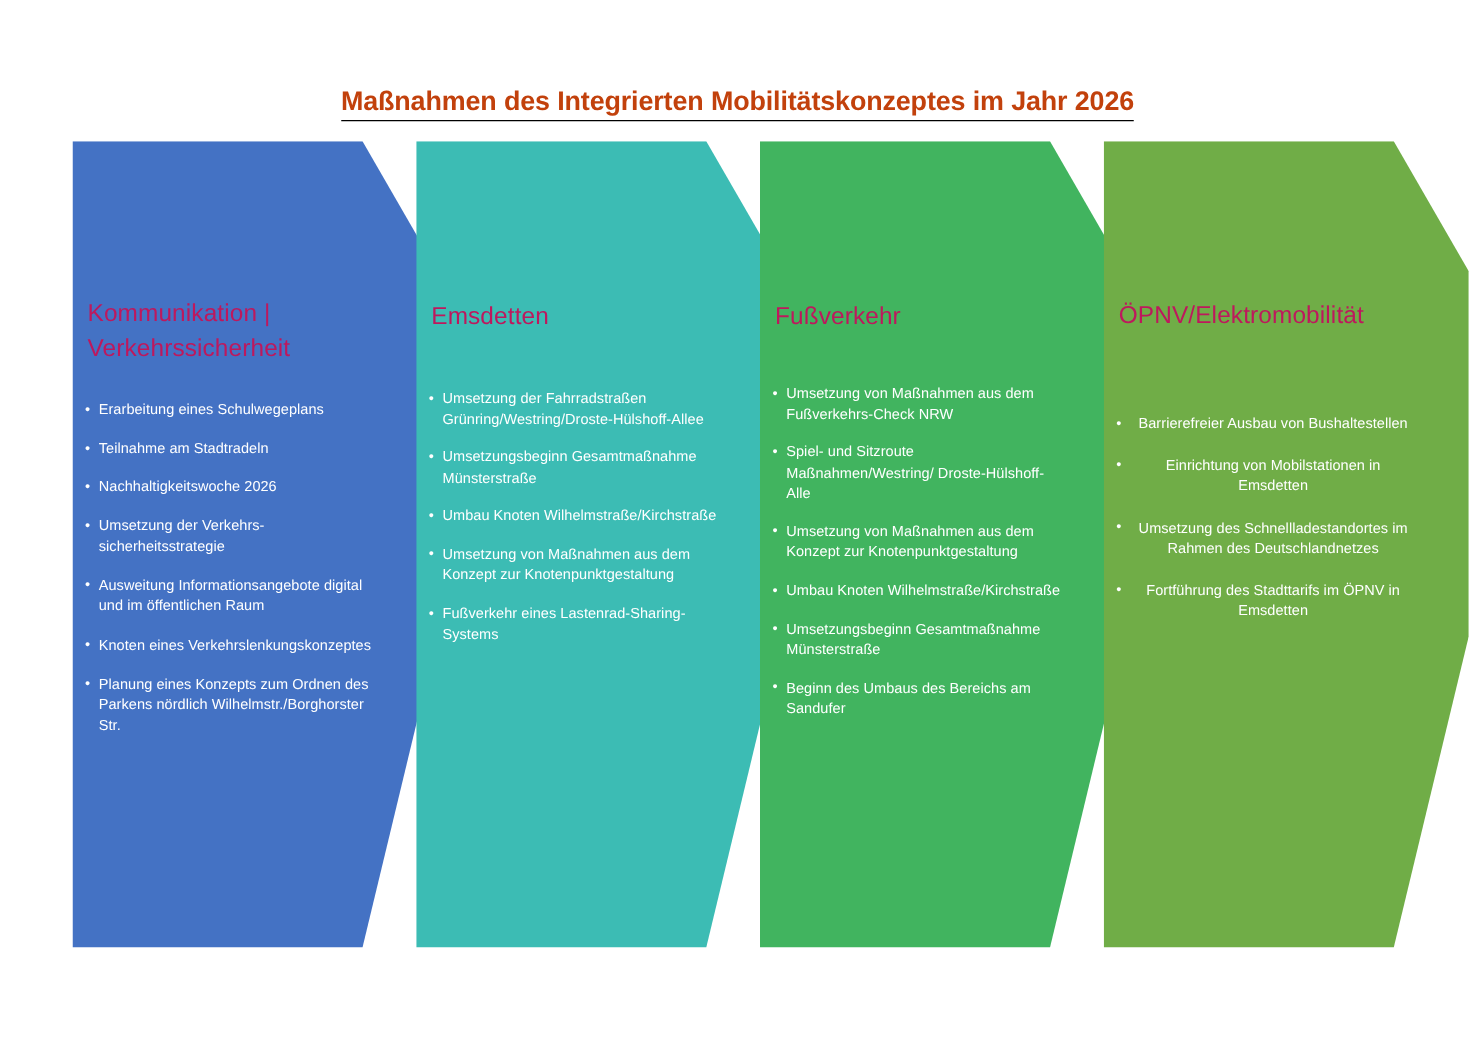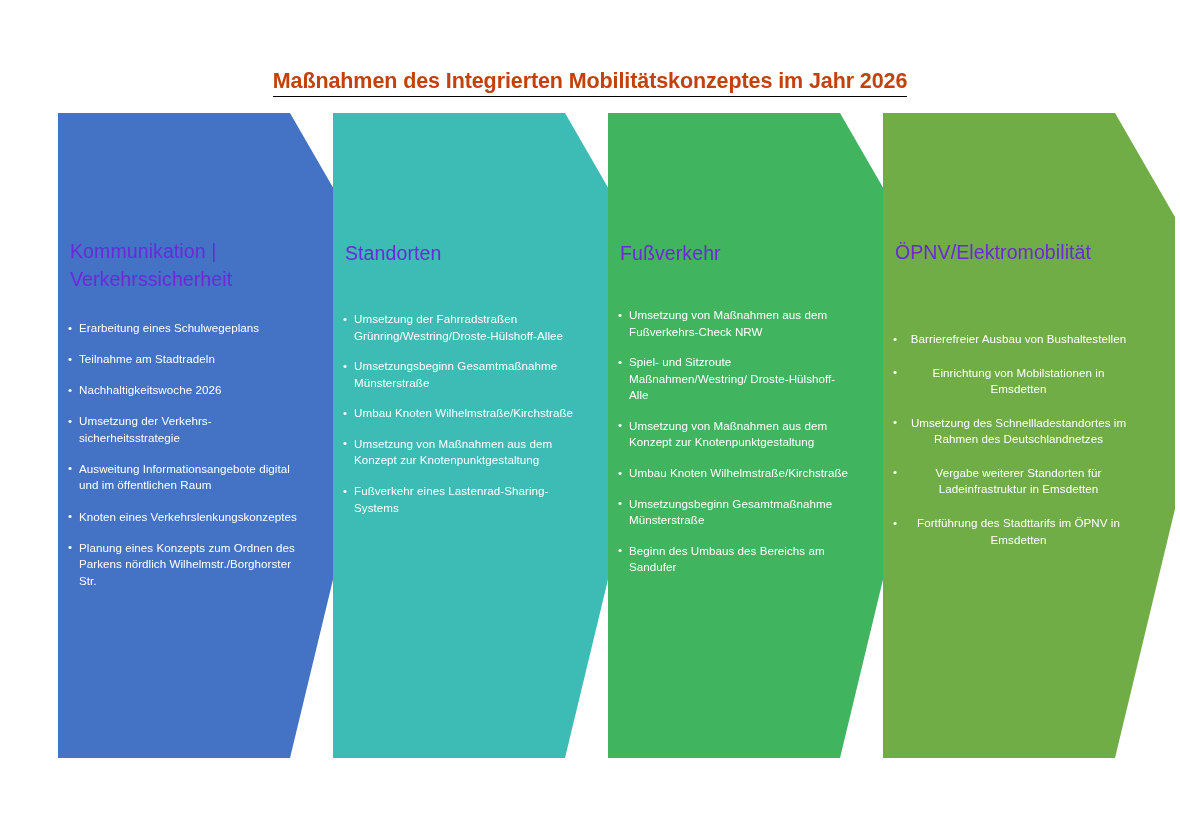--- a/index.html
+++ b/index.html
@@ -70,21 +70,21 @@
     color: #ffffff;
   }
 
   .panel-heading {
     position: absolute;
     left: 12px;
     width: 222px;
     font-size: 19.5px;
     font-weight: normal;
     line-height: 1.45;
-    color: #6d28d9;
+    color: #be185d;
     letter-spacing: 0.1px;
   }
   .panel-1 .panel-heading { top: 124px; }
   .panel-2 .panel-heading { top: 126px; }
   .panel-3 .panel-heading { top: 126px; }
   .panel-4 .panel-heading { top: 125px; }
 
   .bullet-list {
     position: absolute;
     left: 10px;
@@ -149,21 +149,21 @@
       </ul>
     </div>
   </div>
 
   <div class="panel panel-2">
     <svg class="panel-shape" viewBox="0 0 292 645" preserveAspectRatio="none">
       <polygon points="0,0 232,0 292,104 292,396 232,645 0,645" fill="#3CBCB4"></polygon>
     </svg>
     <div class="panel-content">
       <div class="panel-heading">
-        <span>Standorten</span>
+        <span>Emsdetten</span>
       </div>
       <ul class="bullet-list">
         <li class="bullet-item">Umsetzung der Fahrradstraßen Grünring/Westring/Droste-Hülshoff-Allee</li>
         <li class="bullet-item">Umsetzungsbeginn Gesamtmaßnahme Münsterstraße</li>
         <li class="bullet-item">Umbau Knoten Wilhelmstraße/Kirchstraße</li>
         <li class="bullet-item">Umsetzung von Maßnahmen aus dem Konzept zur Knotenpunktgestaltung</li>
         <li class="bullet-item">Fußverkehr eines Lastenrad-Sharing-Systems</li>
       </ul>
     </div>
   </div>
@@ -192,19 +192,18 @@
       <polygon points="0,0 232,0 292,104 292,396 232,645 0,645" fill="#70AD47"></polygon>
     </svg>
     <div class="panel-content">
       <div class="panel-heading">
         <span>ÖPNV/Elektromobilität</span>
       </div>
       <ul class="bullet-list">
         <li class="bullet-item">Barrierefreier Ausbau von Bushaltestellen</li>
         <li class="bullet-item">Einrichtung von Mobilstationen in Emsdetten</li>
         <li class="bullet-item">Umsetzung des Schnellladestandortes im Rahmen des Deutschlandnetzes</li>
-        <li class="bullet-item">Vergabe weiterer Standorten für Ladeinfrastruktur in Emsdetten</li>
         <li class="bullet-item">Fortführung des Stadttarifs im ÖPNV in Emsdetten</li>
       </ul>
     </div>
   </div>
 
 </div>
 
 </body></html>

